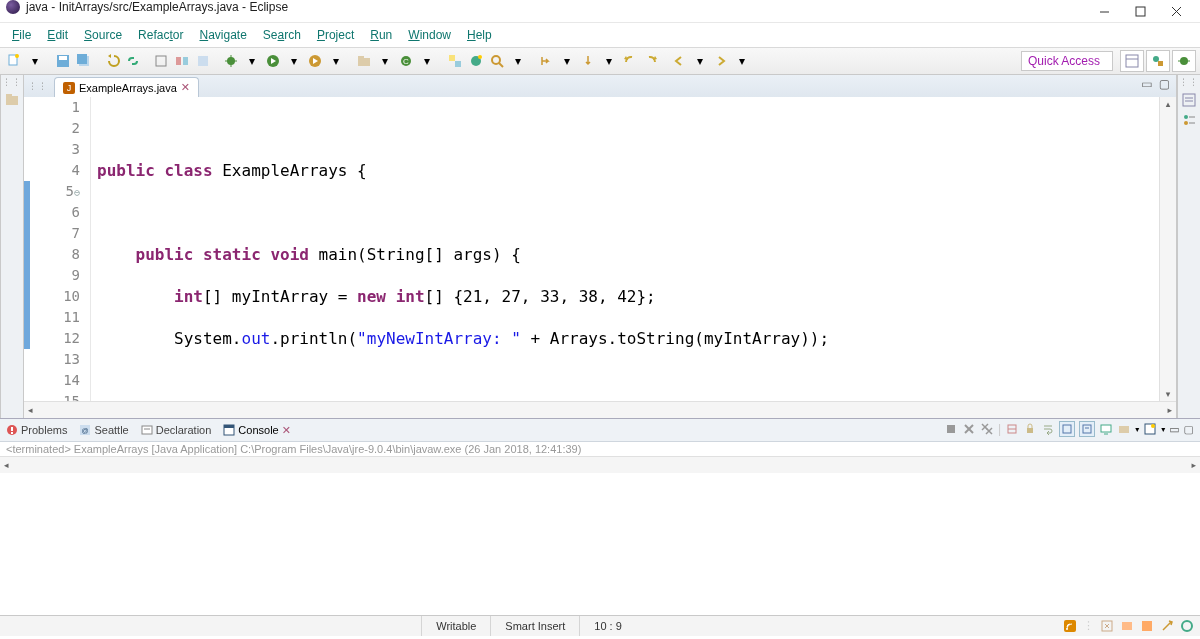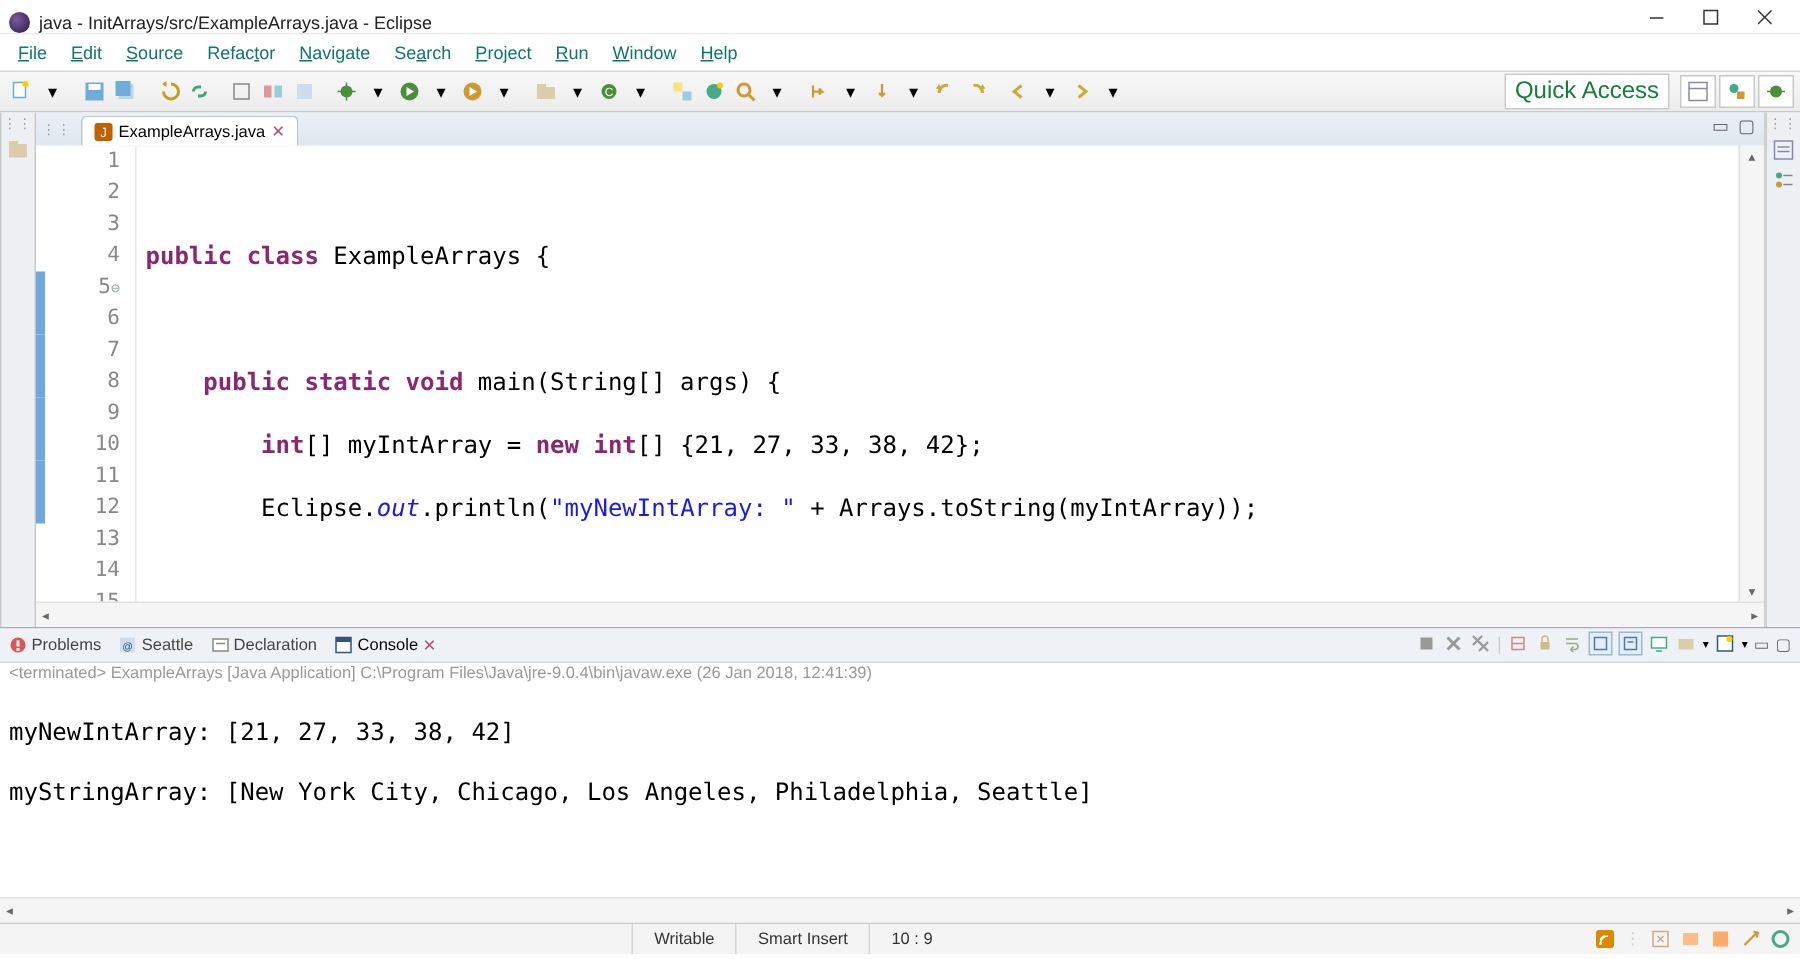--- a/index.html
+++ b/index.html
@@ -1,28 +1,28 @@
 <!DOCTYPE html>
 <html><head>
 <meta charset="utf-8">
 <style>
   html,body{margin:0;padding:0;font-family:"Segoe UI",Tahoma,sans-serif;font-size:12px;color:#000;background:#fff;width:1200px;height:639px;overflow:hidden}
-  .titlebar{display:flex;align-items:flex-end;height:22px;padding:0 6px;background:#fff;border-bottom:1px solid #e8e8e8}
+  .titlebar{display:flex;align-items:flex-start;height:22px;padding:0 6px;background:#fff;border-bottom:1px solid #e8e8e8}
   .titlebar .eclipse-icon{width:14px;height:14px;border-radius:50%;background:radial-gradient(circle at 35% 35%,#7a5c9f 0%,#3a2457 80%);margin-right:6px;flex:none}
   .titlebar .title{flex:1;font-size:12px;color:#222}
   .winbtn{width:36px;height:22px;display:flex;align-items:center;justify-content:center;color:#333}
   .winbtn svg{stroke:#333;stroke-width:1}
   .menubar{display:flex;gap:0;padding:2px 4px;background:#fff}
   .menubar span{padding:3px 8px;font-size:12px;color:#0f766e;cursor:default}
   .menubar u{text-decoration:underline}
   .toolbar{display:flex;align-items:center;height:26px;background:linear-gradient(#f8f8f8,#ececec);border-top:1px solid #d9d9d9;border-bottom:1px solid #c9c9c9;padding:0 4px;gap:1px}
   .tb{width:20px;height:20px;display:flex;align-items:center;justify-content:center;border-radius:2px}
   .tb svg{width:16px;height:16px}
   .tsep{width:6px}
-  .quick-access{margin-left:auto;border:1px solid #c9c9c9;background:#fff;padding:2px 6px;color:#15803d;font-size:16px;min-width:78px}
+  .quick-access{margin-left:auto;border:1px solid #c9c9c9;background:#fff;padding:2px 6px;color:#a21caf;font-size:12px;min-width:78px}
   .persp{display:flex;gap:2px;margin-left:6px}
   .persp .pbtn{width:22px;height:20px;border:1px solid #c9c9c9;background:#fff;display:flex;align-items:center;justify-content:center}
   .body{display:flex;height:343px}
   .left-gutter,.right-gutter{width:22px;background:#eef1f4;border-right:1px solid #c9c9c9;border-left:1px solid #c9c9c9;display:flex;flex-direction:column;align-items:center;padding-top:2px;gap:6px}
   .right-gutter{border-right:none}
   .gutter-ico{width:14px;height:14px}
   .gutter-dots{font-size:9px;color:#999;letter-spacing:1px}
   .editor-area{flex:1;display:flex;flex-direction:column;border-right:1px solid #c9c9c9}
   .tabbar{height:22px;display:flex;align-items:flex-end;background:linear-gradient(#eaf0f6,#dfe7ef);padding-left:4px;position:relative}
   .dots-left{font-size:9px;color:#999;letter-spacing:1px;margin-right:6px;align-self:center}
@@ -33,21 +33,21 @@
   .code-wrap{display:flex;flex:1;min-height:0}
   .ruler{width:66px;background:#fff;border-right:1px solid #e8e8e8;font-family:Consolas,monospace;font-size:14px;color:#888;line-height:21px;text-align:right}
   .ruler .ln{padding-right:10px;height:21px}
   .ruler .mark{position:relative}
   .ruler .mark::before{content:"";position:absolute;left:0;top:0;width:6px;height:100%;background:#6fa8dc}
   .ruler .fold{color:#9aa;font-size:10px}
   .code{flex:1;font-family:Consolas,monospace;font-size:16px;line-height:21px;white-space:pre;padding-left:6px;overflow:hidden;position:relative}
   .code .line{height:21px}
   .kw{color:#8b2670;font-weight:bold}
   .str{color:#1a1ae6}
-  .fld{color:#1a1ae6;font-style:italic}
+  .fld{color:#1a1ae6;}
   .vscroll{width:16px;background:#f5f5f5;display:flex;flex-direction:column;justify-content:space-between;align-items:center;border-left:1px solid #e0e0e0}
   .vscroll .arr{font-size:9px;color:#666;padding:2px}
   .hscroll{height:16px;background:#f5f5f5;border-top:1px solid #e0e0e0;display:flex;justify-content:space-between;align-items:center;padding:0 4px;font-size:9px;color:#666}
   .bottom{border-top:1px solid #aab;display:flex;flex-direction:column;height:196px}
   .btabs{height:22px;background:#eef2f6;display:flex;align-items:center;padding:0 6px;gap:12px;position:relative;border-bottom:1px solid #cfd6de}
   .btabs .t{display:flex;align-items:center;gap:3px;font-size:11px;color:#444}
   .btabs .t.active{font-weight:normal;color:#000}
   .btabs .tico{width:12px;height:12px}
   .btabs .tclose{color:#a57}
   .btab-right{position:absolute;right:6px;top:2px;display:flex;gap:4px;align-items:center}
@@ -308,21 +308,21 @@
         <div class="ln">13</div>
         <div class="ln">14</div>
         <div class="ln">15</div>
       </div>
       <div class="code">
 <div class="line"></div>
 <div class="line"><span class="kw">public class</span><span> ExampleArrays {</span></div>
 <div class="line"></div>
 <div class="line"><span class="kw">    public static void</span><span> main(String[] args) {</span></div>
 <div class="line"><span class="kw">        int</span><span>[] myIntArray = </span><span class="kw">new int</span><span>[] {21, 27, 33, 38, 42};</span></div>
-<div class="line"><span>        Eclipse.</span><span class="fld">out</span><span>.println(</span><span class="str">"myNewIntArray: "</span><span> + Arrays.toString(myIntArray));</span></div>
+<div class="line"><span>        System.</span><span class="fld">out</span><span>.println(</span><span class="str">"myNewIntArray: "</span><span> + Arrays.toString(myIntArray));</span></div>
 
 
 
 
 
 
 
 
       </div>
       <div class="vscroll">
@@ -450,24 +450,20 @@
             <rect x="1" y="1" width="10" height="10" fill="#fff" stroke="#357"></rect>
             <circle cx="9" cy="3" r="2" fill="#fc0"></circle>
           </svg>
         </span>
       <span style="font-size:8px">▾</span>
       <span style="font-size:11px;color:#666">▭</span>
       <span style="font-size:11px;color:#666">▢</span>
     </div>
   </div>
   <div class="term-line">&lt;terminated&gt; ExampleArrays [Java Application] C:\Program Files\Java\jre-9.0.4\bin\javaw.exe (26 Jan 2018, 12:41:39)</div>
-  <div class="console">
-<div>myNewIntArray: [21, 27, 33, 38, 42]</div>
-<div>myStringArray: [New York City, Chicago, Los Angeles, Philadelphia, Seattle]</div>
-  </div>
   <div class="console-hscroll">
       <span>◂</span>
       <span>▸</span>
     </div>
 </div>
 
 <div class="status">
   <div class="spacer"></div>
   <div class="cell">Writable</div>
   <div class="cell">Smart Insert</div>

